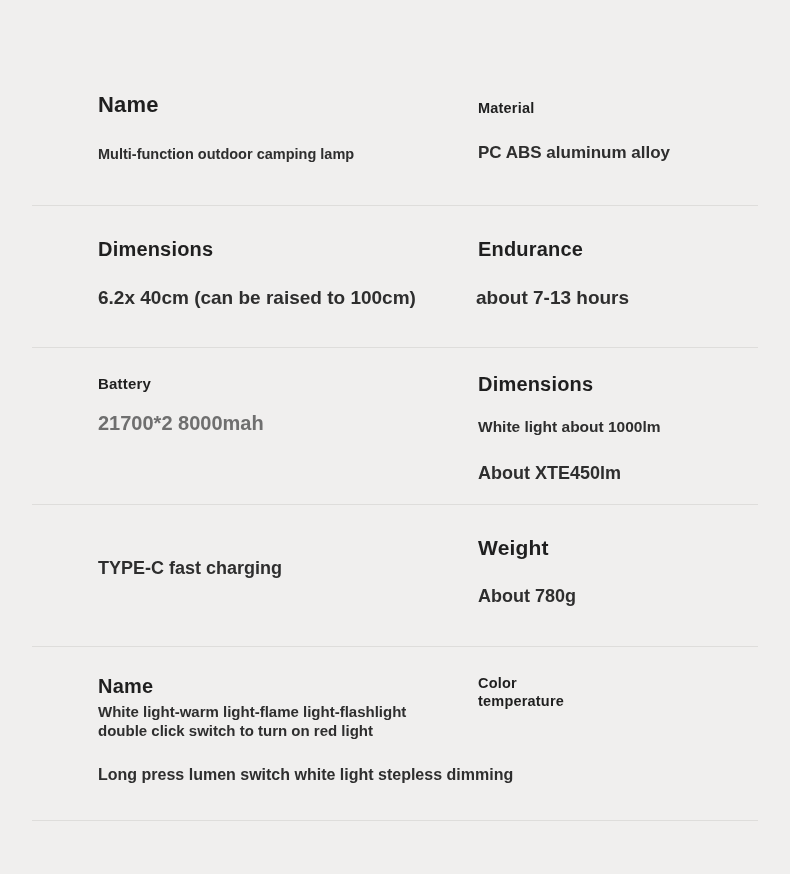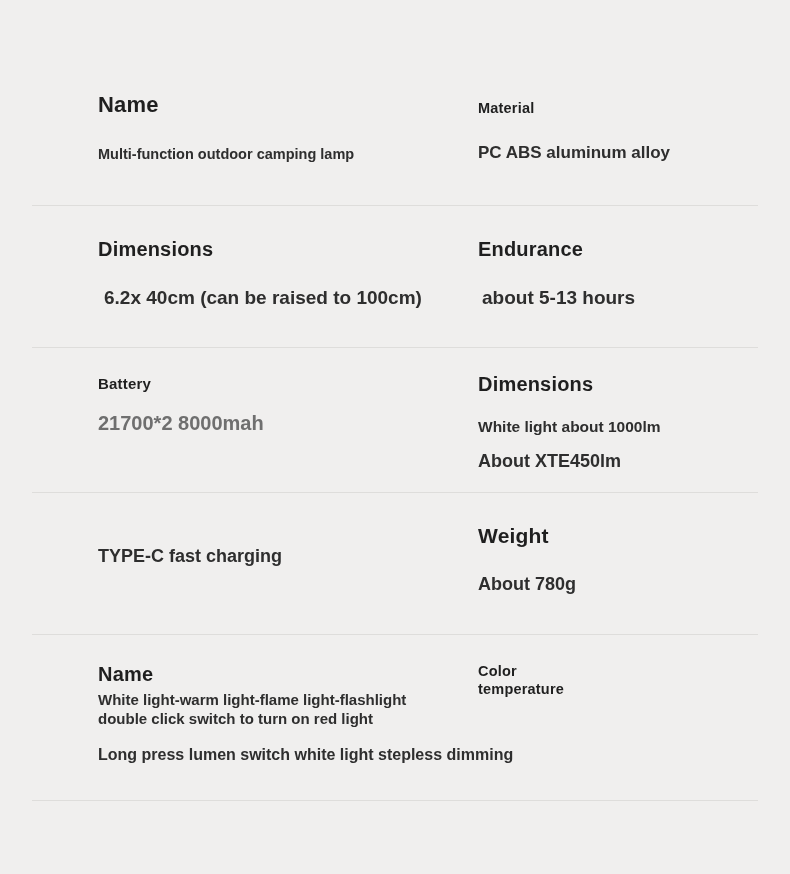--- a/index.html
+++ b/index.html
@@ -63,35 +63,35 @@
   
   #row-dimensions { padding-top: 32px; }
   #row-dimensions .label { font-size: 20px; }
   #row-dimensions .col-right { padding-left: 2px; }
   #row-val-dimensions {
     padding: 0 32px 0 98px;
     margin-top: 26px;
     display: flex;
   }
   #row-val-dimensions .value { font-size: 19px; }
-  #row-val-dimensions .col-left { width: 378px; flex: 0 0 378px; margin-left: 6px; }
+  #row-val-dimensions .col-left { width: 378px; flex: 0 0 378px; }
   #div-2 { margin-top: 38px; }
 
   
   #row-battery { padding-top: 27px; }
   #row-battery .label.lbl-battery { font-size: 15px; }
   #row-battery .value.val-battery {
     font-size: 20px;
     color: #6f6f6f;
     margin-top: 20px;
   }
   #row-battery .col-right { padding-left: 2px; }
   #row-battery .label.lbl-brightness { font-size: 20px; margin-top: -2px; }
   #row-battery .value.val-bright-1 { font-size: 15.5px; margin-top: 22px; }
-  #row-battery .value.val-bright-2 { font-size: 18px; margin-top: 15px; }
+  #row-battery .value.val-bright-2 { font-size: 18px; margin-top: 27px; }
   #div-3 { margin-top: 20px; }
 
   
   #row-charging { padding-top: 28px; }
   #row-charging .label.lbl-charging { font-size: 19px; }
   #row-charging .value.val-charging { font-size: 18px; margin-top: 25px; }
   #row-charging .col-right { padding-left: 2px; }
   #row-charging .label.lbl-weight { font-size: 21px; margin-top: 3px; }
   #row-charging .value.val-weight { font-size: 18px; margin-top: 26px; }
   #div-4 { margin-top: 39px; }
@@ -111,21 +111,21 @@
     line-height: 1.22;
     max-width: 120px;
   }
   #row-gear .value.val-colortemp {
     font-size: 24px;
     color: #6f6f6f;
     margin-top: 14px;
   }
   #row-gear-2 {
     padding: 0 28px 0 98px;
-    margin-top: 18px;
+    margin-top: 26px;
   }
   #row-gear-2 .value { font-size: 16px; }
   #div-5 { margin-top: 36px; }
 </style>
 </head>
 <body>
 
 <div class="sheet">
 
   <div class="spec-row" id="row-name">
@@ -146,21 +146,21 @@
     </div>
     <div class="col col-right">
       <div class="label">Endurance</div>
     </div>
   </div>
   <div class="spec-row" id="row-val-dimensions">
     <div class="col col-left">
       <div class="value">6.2x 40cm (can be raised to 100cm)</div>
     </div>
     <div class="col col-right">
-      <div class="value">about 5-13 hours</div>
+      <div class="value">about 7-13 hours</div>
     </div>
   </div>
   <div class="divider" id="div-2"></div>
 
   <div class="spec-row" id="row-battery">
     <div class="col col-left">
       <div class="label lbl-battery">Battery</div>
       <div class="value val-battery">21700*2 8000mah</div>
     </div>
     <div class="col col-right">

